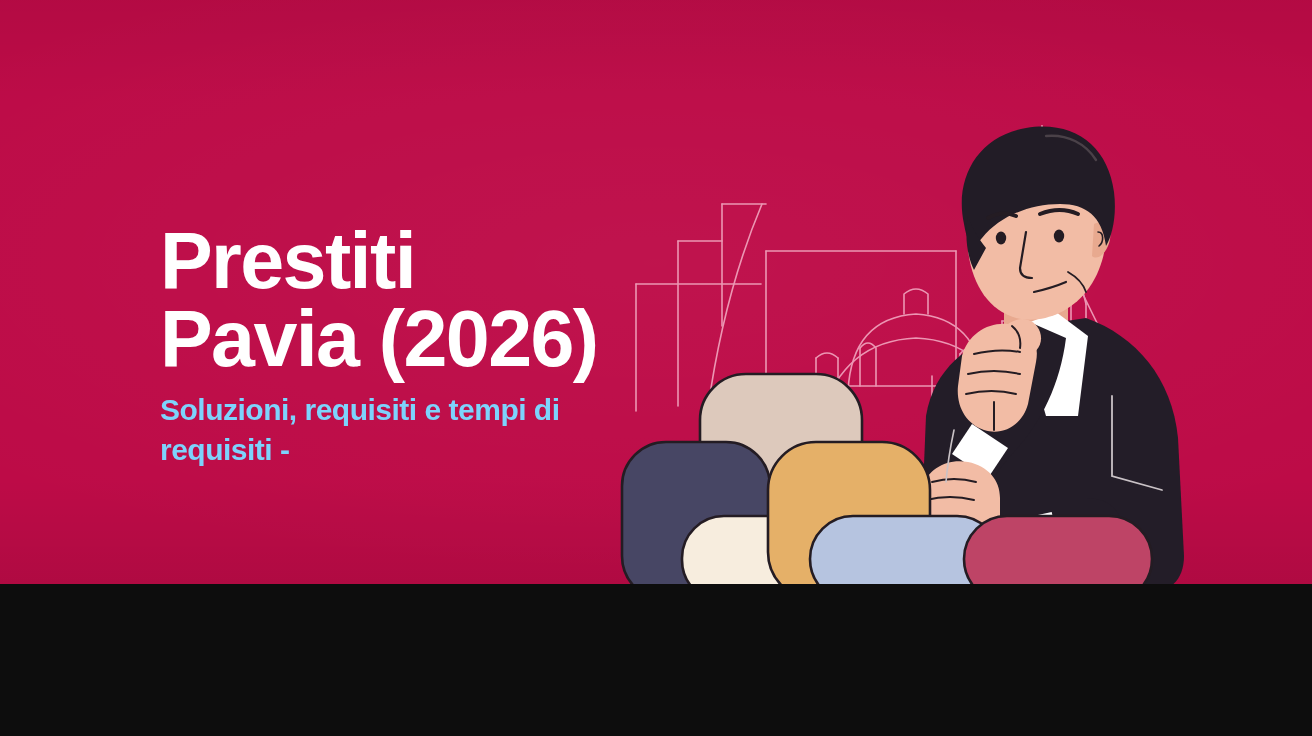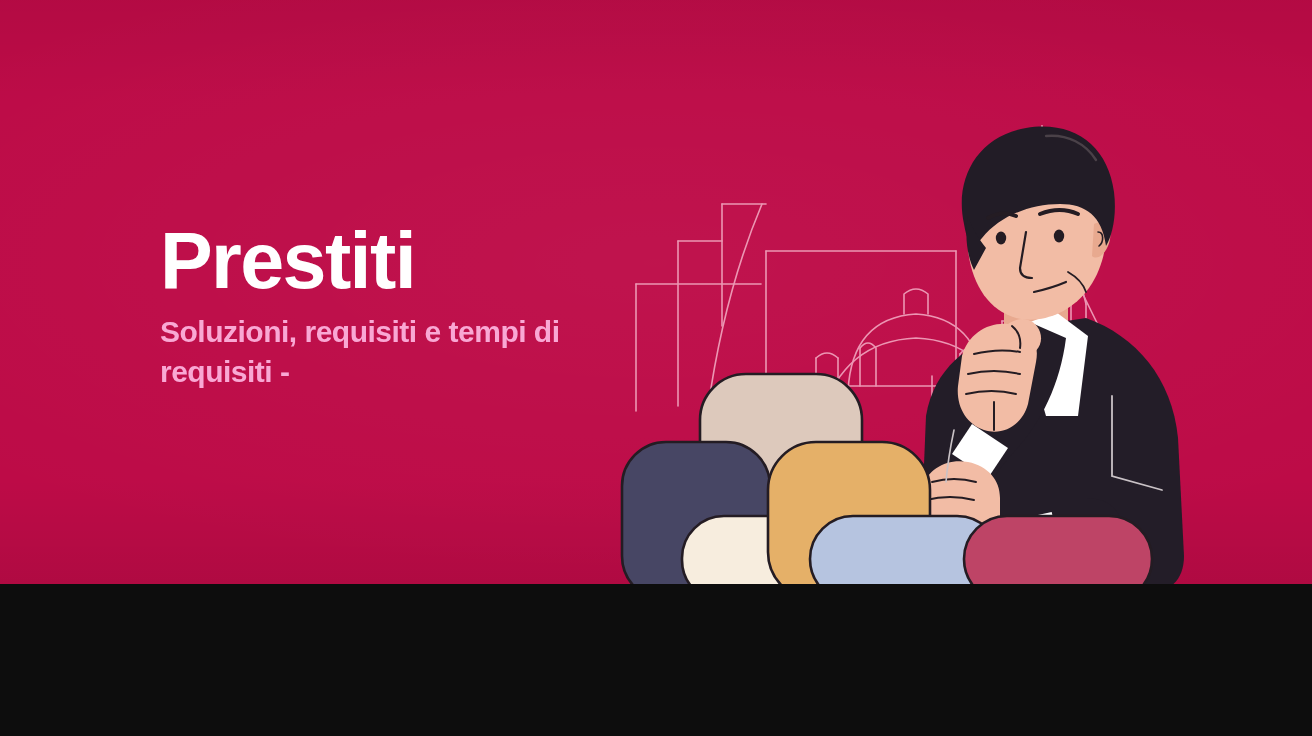--- a/index.html
+++ b/index.html
@@ -47,21 +47,21 @@
     font-size: 79px;
     line-height: 0.99;
     font-weight: 700;
     letter-spacing: -1.6px;
     white-space: nowrap;
   }
   .headline .hl-line { display: block; }
 
   .subhead {
     margin: 12px 0 0 0;
-    color: #f9a8d4;
+    color: #7dd3fc;
     font-size: 30px;
     line-height: 1.32;
     font-weight: 700;
     letter-spacing: -0.5px;
   }
   .subhead .sb-line { display: block; white-space: nowrap; }
 
   
   .art {
     position: absolute;
@@ -244,20 +244,21 @@
         </g>
 
         <line x1="0" y1="517" x2="540" y2="517" stroke="#2A1F28" stroke-width="2.4" stroke-linecap="round"></line>
       </g>
     </svg>
   </div>
 
   <div class="copy">
     <h1 class="headline">
       <span class="hl-line">Prestiti</span>
+      <span class="hl-line">Pavia (2026)</span>
     </h1>
     <p class="subhead">
       <span class="sb-line">Soluzioni, requisiti e tempi di</span>
       <span class="sb-line">requisiti -</span>
     </p>
   </div>
 
 </div>
 
 </body></html>

